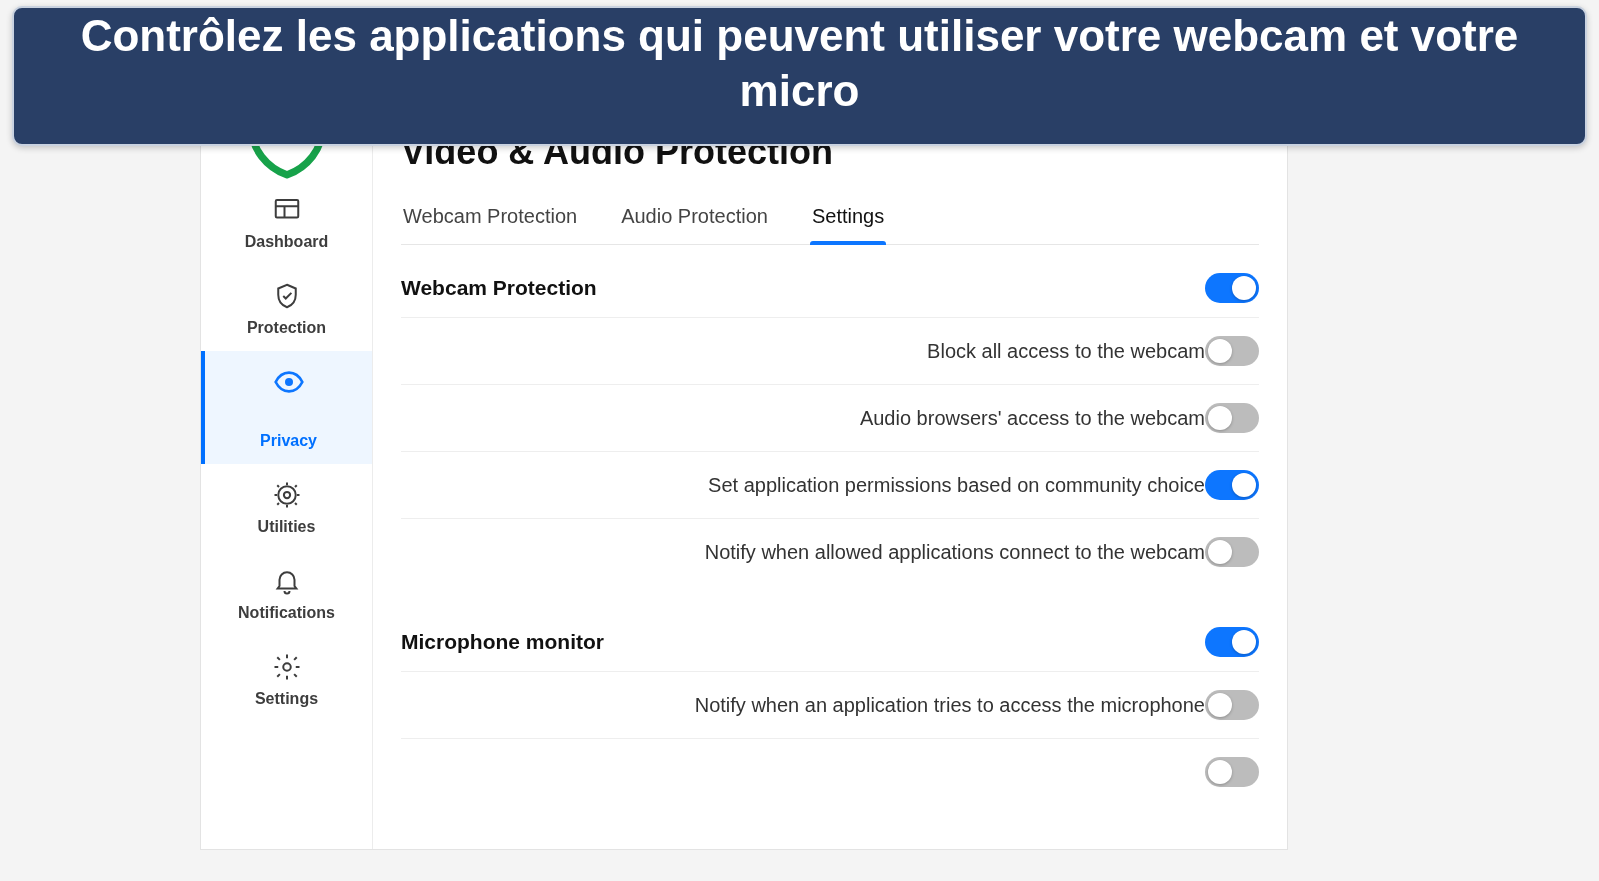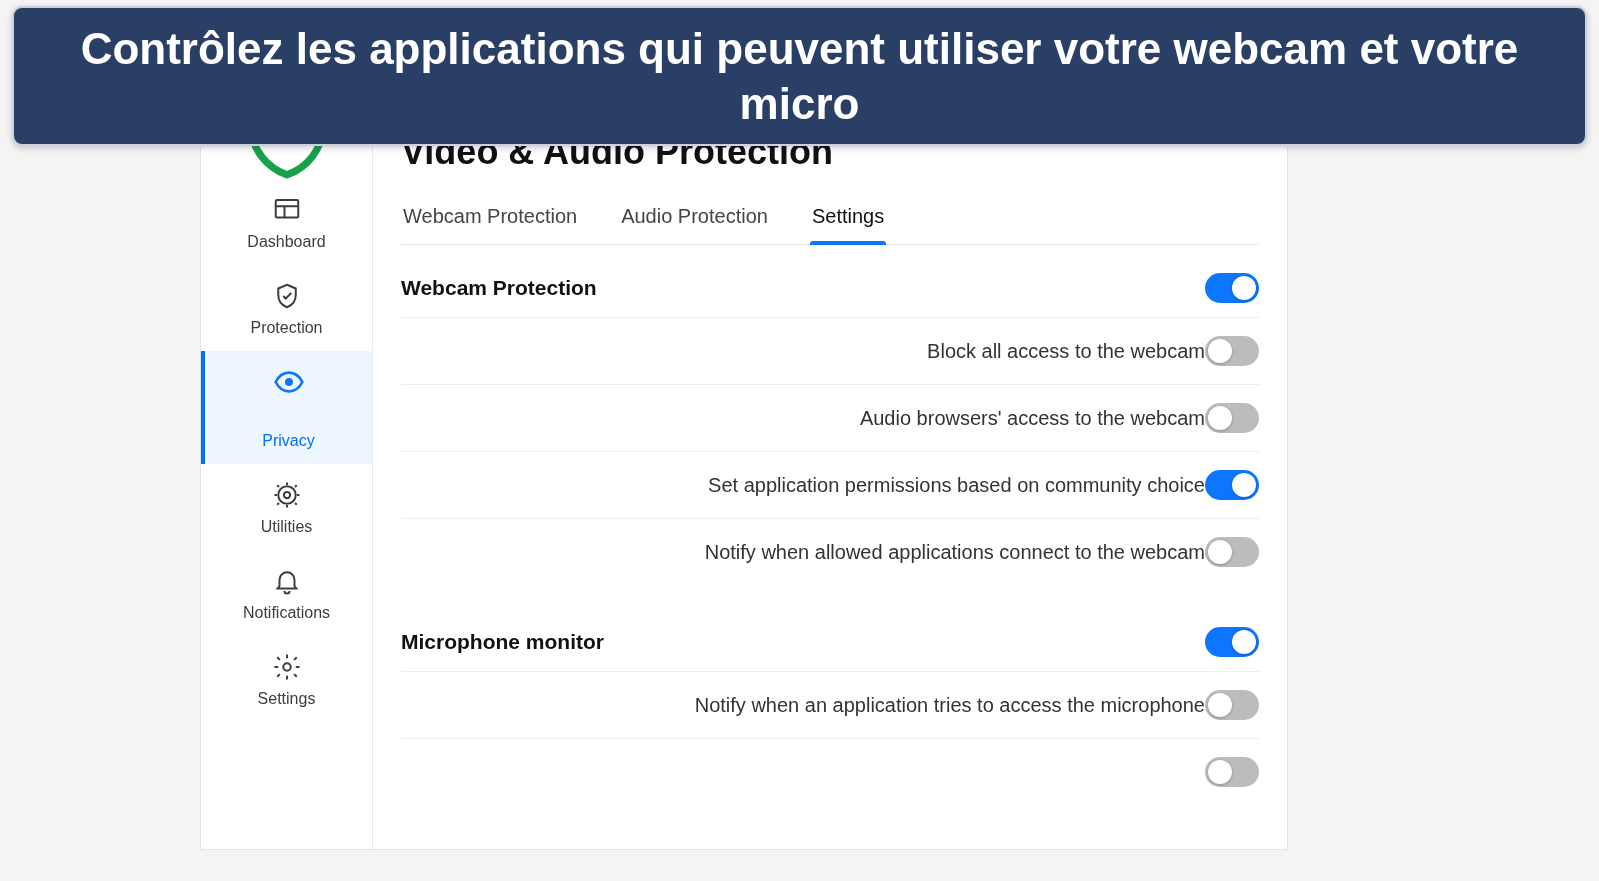--- a/index.html
+++ b/index.html
@@ -13,21 +13,21 @@
   .banner {
     position: absolute;
     top: 6px;
     left: 12px;
     right: 12px;
     height: 140px;
     background: #293f66;
     color: #fff;
     border-radius: 10px;
     display: flex;
-    align-items: center;
+    align-items: flex-start;
     justify-content: center;
     text-align: center;
     font-size: 44px;
     font-weight: 600;
     line-height: 1.25;
     border: 2px solid #c9d2e0;
     padding: 0 40px;
     box-shadow: 0 2px 6px rgba(0,0,0,0.2);
     z-index: 20;
   }
@@ -41,20 +41,21 @@
     display: flex;
     border: 1px solid #e3e3e3;
   }
   .sidebar {
     width: 172px;
     background: #fff;
     border-right: 1px solid #ececec;
     display: flex;
     flex-direction: column;
     padding-top: 20px;
+    font-weight: bold;
   }
   .shield-slot {
     height: 100px;
     display: flex;
     align-items: flex-start;
     justify-content: center;
     padding-top: 0;
   }
   .shield {
     position: relative;

